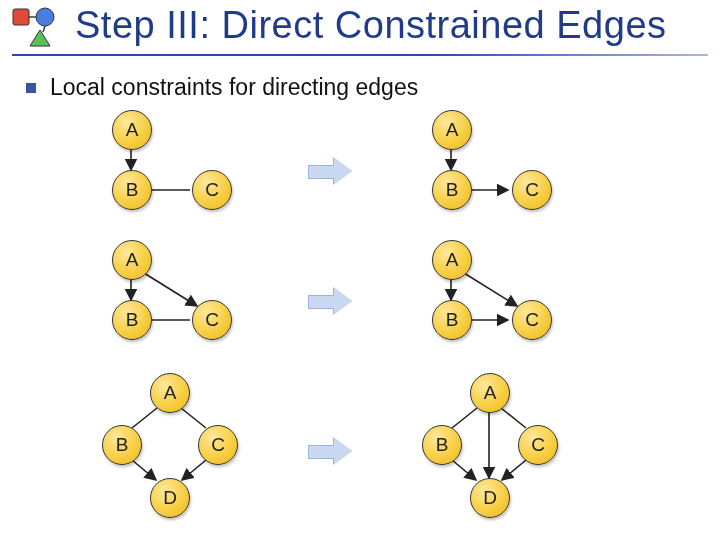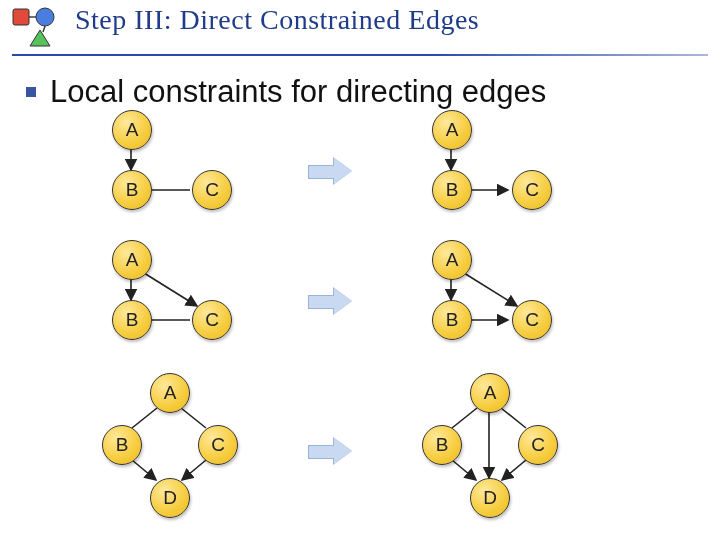--- a/index.html
+++ b/index.html
@@ -6,22 +6,22 @@
   body {
     width: 720px; height: 540px;
     background: #ffffff;
     font-family: "Verdana", "Geneva", sans-serif;
     position: relative;
     overflow: hidden;
   }
   .title {
     position: absolute;
     left: 75px; top: 4px; right: 12px;
-    font-family: Liberation Serif, serif;
-    font-size: 28px;
+    font-family: Liberation Sans, sans-serif;
+    font-size: 38px;
     color: #1f3b8a;
     letter-spacing: 0.5px;
   }
   .hr {
     position: absolute;
     left: 12px; right: 12px; top: 54px;
     height: 2px;
     background: linear-gradient(to right, #2a4aa8, #2a4aa8 60%, #aab6da 100%);
   }
   .logo {
@@ -29,21 +29,21 @@
     width: 52px; height: 44px;
   }
   .bullet-row {
     position: absolute; left: 26px; top: 74px;
     display: flex; align-items: center;
     color: #111;
   }
   .bullet-sq {
     width: 10px; height: 10px; background: #3a55a0; margin-right: 14px;
   }
-  .bullet-text { font-size: 31px; }
+  .bullet-text { font-size: 23px; }
 
   .stage {
     position: absolute; left: 0; top: 108px; width: 720px; height: 432px;
   }
 
   .node {
     position: absolute;
     width: 38px; height: 38px;
     border-radius: 50%;
     background: radial-gradient(circle at 35% 30%, #ffe89a 0%, #f6cc3c 60%, #e8b72a 100%);

